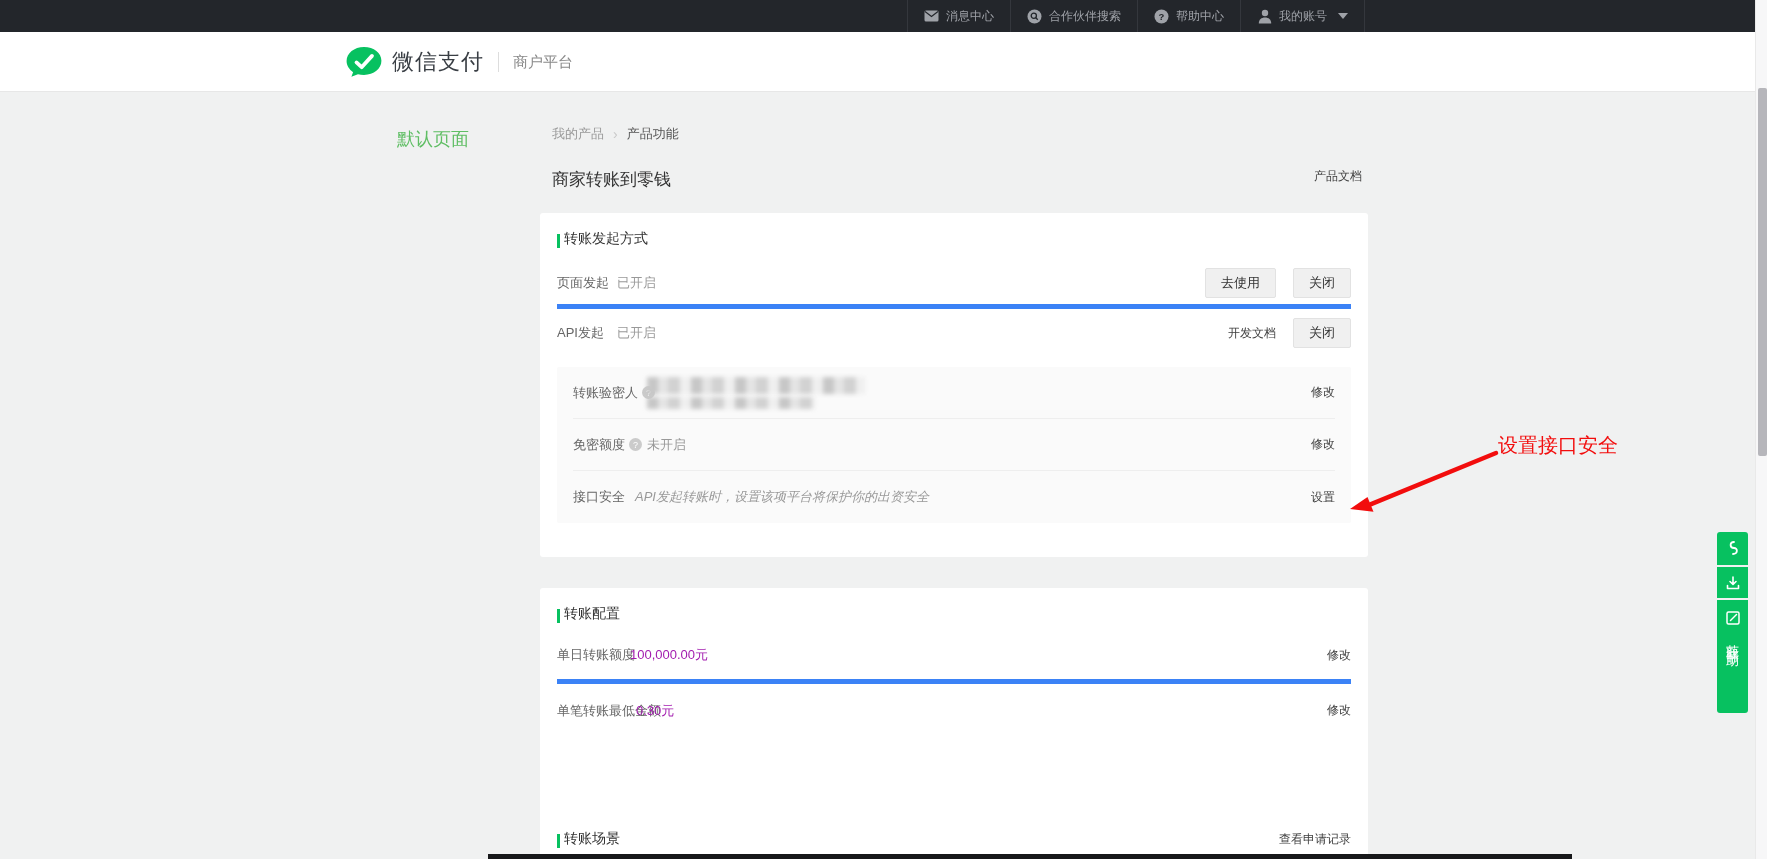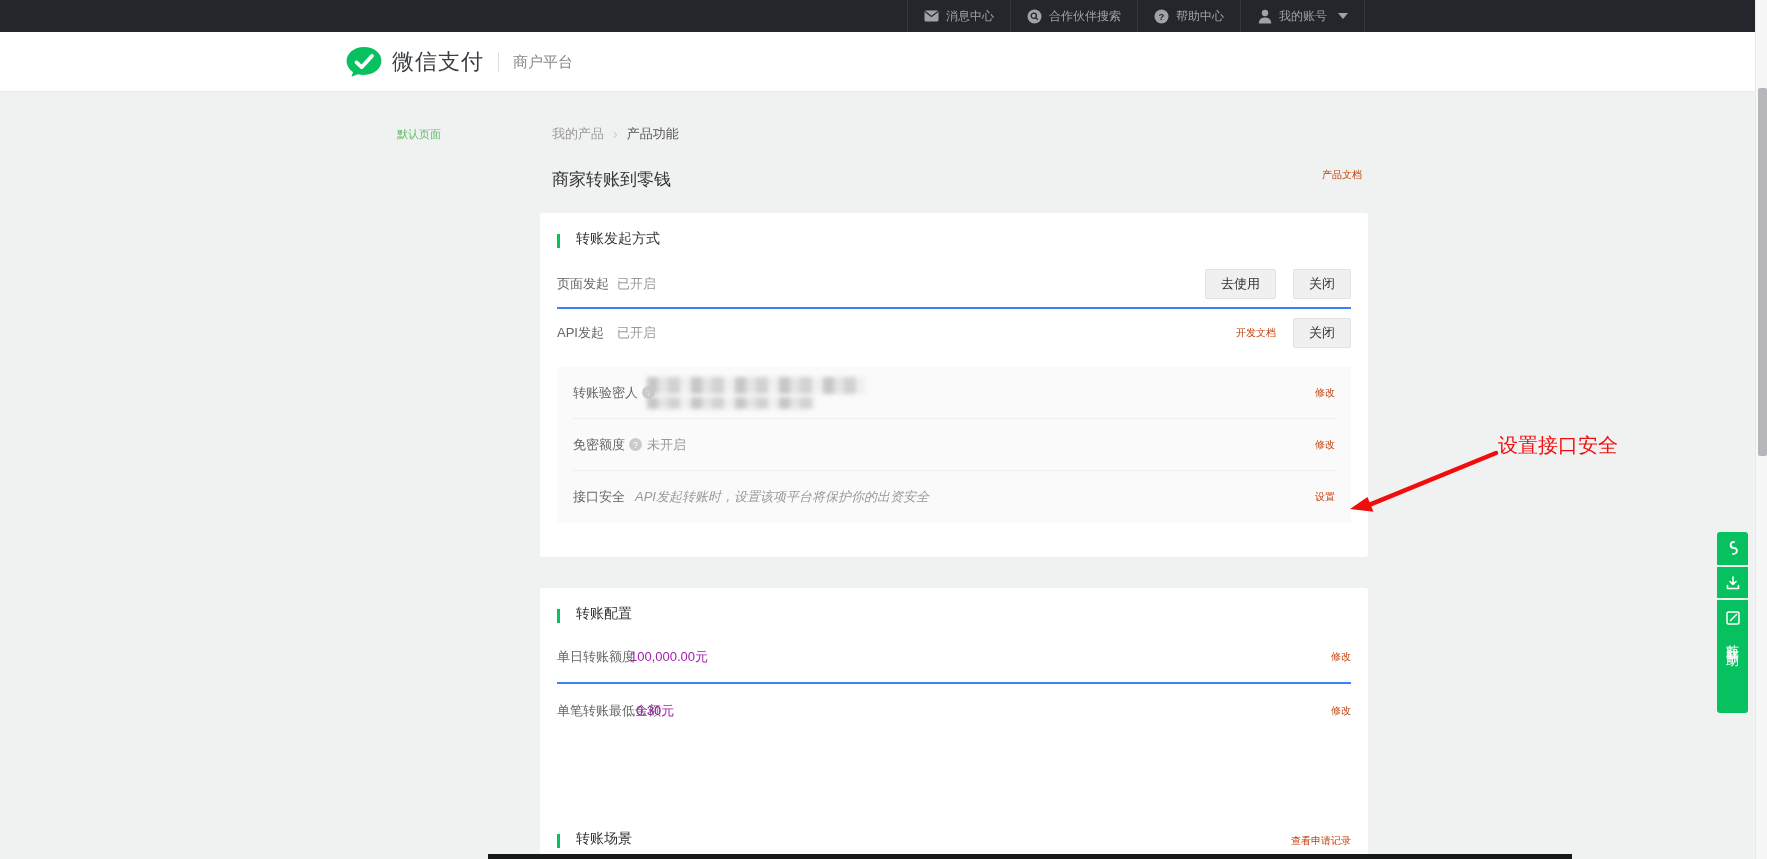--- a/index.html
+++ b/index.html
@@ -25,44 +25,44 @@
   .brand { position:absolute; left:345px; top:0; height:60px; display:flex; align-items:center; }
   .brand-logo { width:38px; height:32px; margin-right:9px; }
   .brand-name { font-size:22px; color:#3a3f45; letter-spacing:1px; }
   .brand-sep { width:1px; height:20px; background:#ddd; margin:0 14px; }
   .brand-sub { font-size:15px; color:#8a8a8a; }
   .nav { position:absolute; right:405px; top:0; height:60px; display:flex; gap:33px; align-items:stretch; }
   .nav-item { font-size:15px; color:#42464d; position:relative; line-height:60px; cursor:pointer; white-space:nowrap; }
   .nav-item.active { color:#07c160; }
   .nav-item.active::after { content:""; position:absolute; left:0; right:0; bottom:5px; height:3px; background:#07c160; border-radius:2px; }
   
-  .sidebar-item { position:absolute; left:397px; top:127px; font-size:11px; color:#5fbe64; cursor:pointer; }
+  .sidebar-item { position:absolute; left:397px; top:127px; font-size:18px; color:#5fbe64; cursor:pointer; }
   .breadcrumb { position:absolute; left:552px; top:125px; font-size:13px; display:flex; gap:9px; align-items:center; }
   .bc-parent { color:#999; cursor:pointer; }
   .bc-sep { color:#c9c9c9; font-size:14px; }
   .bc-current { color:#555; }
   .page-title { position:absolute; left:552px; top:168px; font-size:17px; color:#333; }
   .doc-link { position:absolute; right:405px; top:168px; font-size:13px; color:#7f8da8; cursor:pointer; }
   
   .card { position:absolute; left:540px; width:828px; background:#fff; border-radius:3px; padding:0 17px; }
   #card-method { top:213px; height:344px; }
   #card-config { top:588px; height:271px; }
   #card-scene  { top:813px; height:46px; overflow:hidden; }
-  .section-title { display:flex; align-items:flex-end; gap:16px; padding-top:17px; font-size:14px; color:#333; }
+  .section-title { display:flex; align-items:flex-end; gap:4px; padding-top:17px; font-size:14px; color:#333; }
   .green-bar { width:3px; height:14px; background:#07c160; flex-shrink:0; }
-  .row { display:flex; align-items:center; height:48px; border-bottom:2px solid #3b82f6; font-size:13px; }
+  .row { display:flex; align-items:center; height:48px; border-bottom:5px solid #3b82f6; font-size:13px; }
   .row.no-line { border-bottom:none; }
   .rows-wrap { margin-top:13px; }
   .row-label { width:60px; color:#666; flex-shrink:0; display:flex; align-items:center; white-space:nowrap; }
   .row-label.wide { width:73px; }
   .row-value { color:#999; }
   .row-value.strong { color:#a21caf; font-weight:400; }
   .row-actions { margin-left:auto; display:flex; align-items:center; gap:17px; }
   .btn { background:#f0f0f0; border:1px solid #e2e2e2; border-radius:2px; color:#333; font-size:13px; padding:5px 15px; cursor:pointer; font-family:Liberation Sans, sans-serif; }
-  .link { color:#c2410c; font-size:10px; cursor:pointer; white-space:nowrap; }
+  .link { color:#404040; font-size:12px; cursor:pointer; white-space:nowrap; }
   .info-icon { display:inline-flex; width:13px; height:13px; border-radius:50%; background:#cbcbcb; color:#fff;
                font-size:9px; align-items:center; justify-content:center; margin-left:4px; flex-shrink:0; }
   .info-icon::before { content:"?"; }
   
   .sub-panel { margin-top:10px; background:#fafafa; border-radius:2px; padding:0 16px; }
   .sub-row { display:flex; align-items:center; height:52px; border-bottom:1px solid #eee; font-size:13px; }
   .sub-row:last-child { border-bottom:none; }
   .mosaic-wrap { display:flex; flex-direction:column; gap:3px; }
   .mosaic { border-radius:1px; filter:blur(2px);
     background:repeating-linear-gradient(90deg,#c7c7c7 0 11px,#e4e4e4 11px 21px,#d2d2d2 21px 33px,#efefef 33px 44px); }

